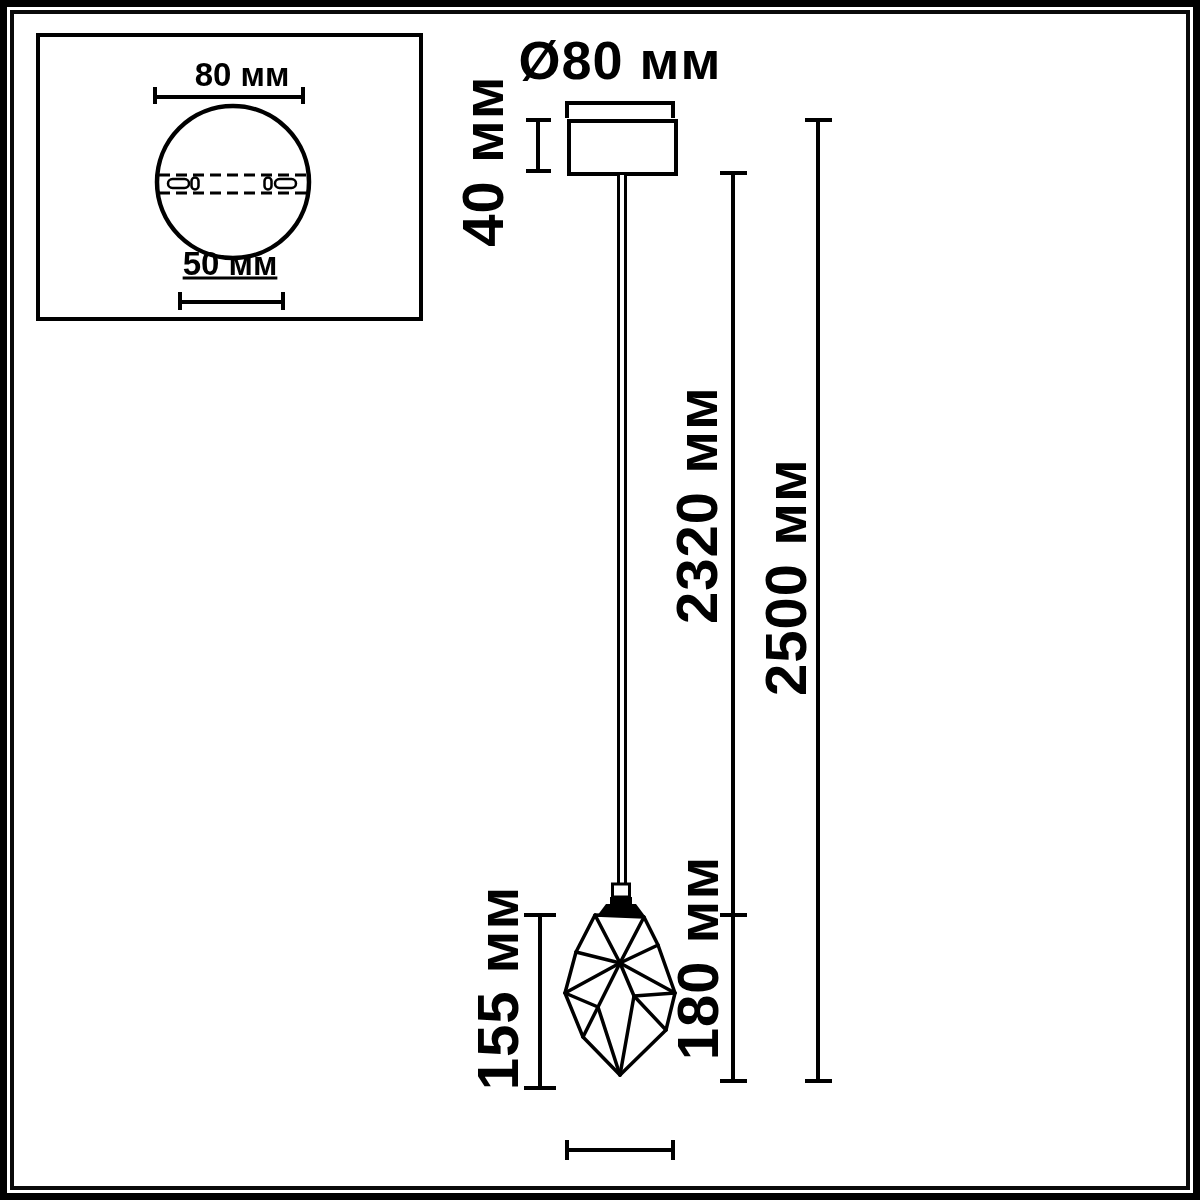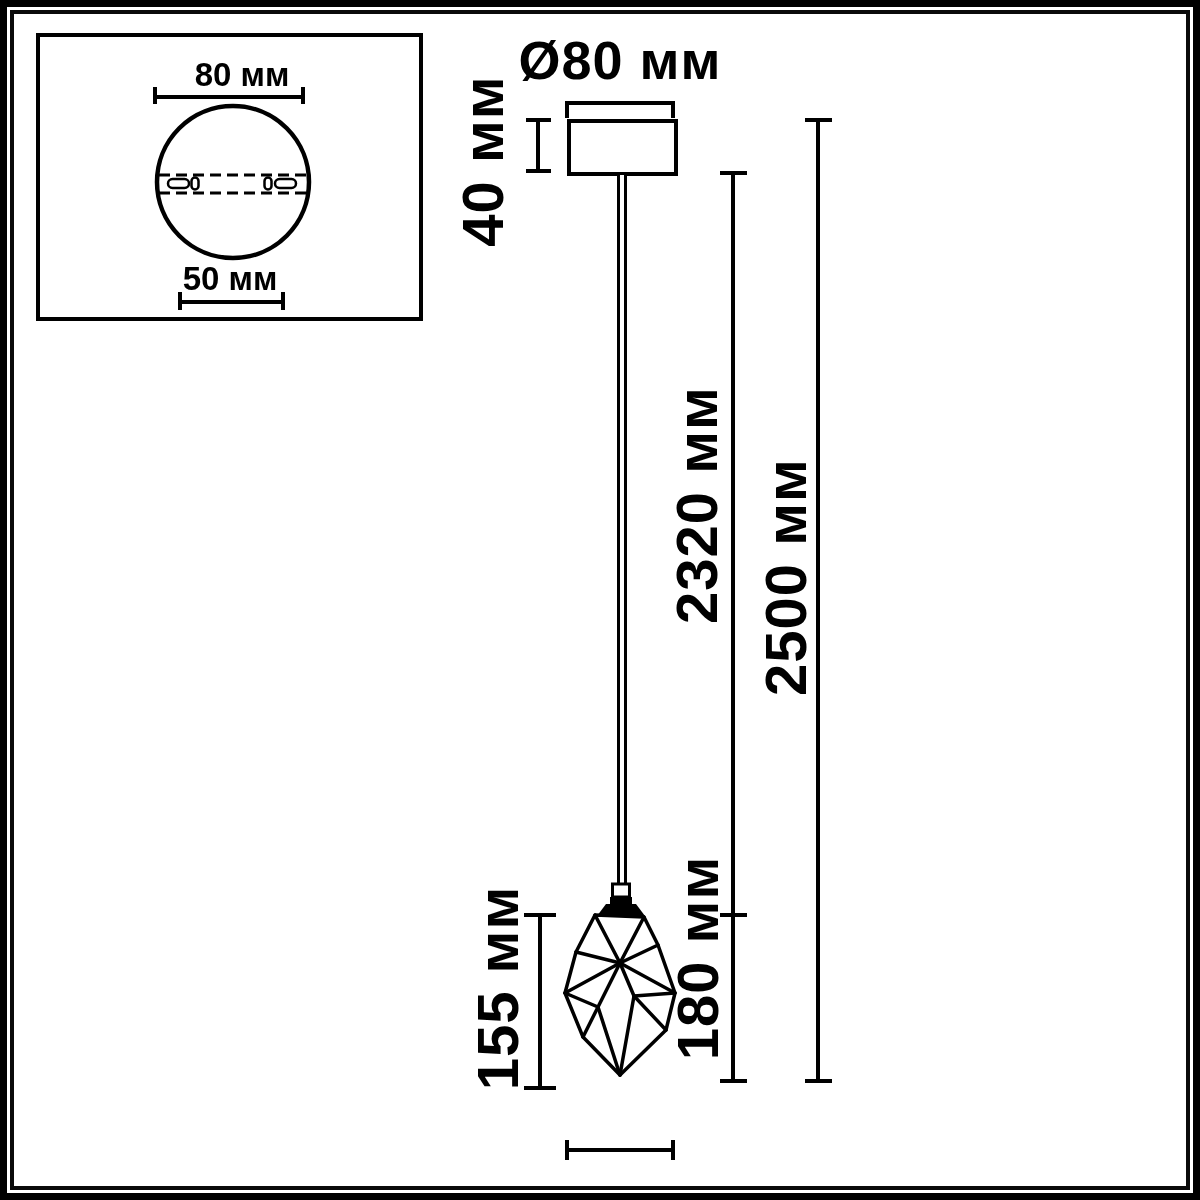--- a/index.html
+++ b/index.html
@@ -52,21 +52,21 @@
   <svg style="left:140px;top:88px;" width="210" height="235" viewBox="140 88 210 235">
     <circle cx="233" cy="182" r="76" fill="#fff" stroke="#000" stroke-width="4.5"></circle>
     <line x1="159" y1="175" x2="307" y2="175" stroke="#000" stroke-width="3" stroke-dasharray="11 6"></line>
     <line x1="159" y1="193" x2="307" y2="193" stroke="#000" stroke-width="3" stroke-dasharray="11 6"></line>
     <rect x="168" y="179" width="21" height="9" rx="4.5" fill="#fff" stroke="#000" stroke-width="2.5"></rect>
     <rect x="275" y="179" width="21" height="9" rx="4.5" fill="#fff" stroke="#000" stroke-width="2.5"></rect>
     <rect x="191.5" y="177.5" width="7" height="12" rx="3.5" fill="#fff" stroke="#000" stroke-width="2.5"></rect>
     <rect x="264.5" y="177.5" width="7" height="12" rx="3.5" fill="#fff" stroke="#000" stroke-width="2.5"></rect>
   </svg>
 
-  <div class="label label-sm" style="left:230px;top:278px;">50 мм</div>
+  <div class="label label-sm" style="left:230px;top:263px;text-decoration:underline;">50 мм</div>
 
   <div class="hline" style="left:180px;top:300px;width:105px;"></div>
   <div class="vline" style="left:178px;top:292px;height:18px;"></div>
   <div class="vline" style="left:281px;top:292px;height:18px;"></div>
 
   <div class="label" style="left:620px;top:60px;">Ø80 мм</div>
   <div class="hline" style="left:565px;top:101px;width:110px;"></div>
   <div class="vline" style="left:565px;top:101px;height:17px;"></div>
   <div class="vline" style="left:671px;top:101px;height:17px;"></div>
 

